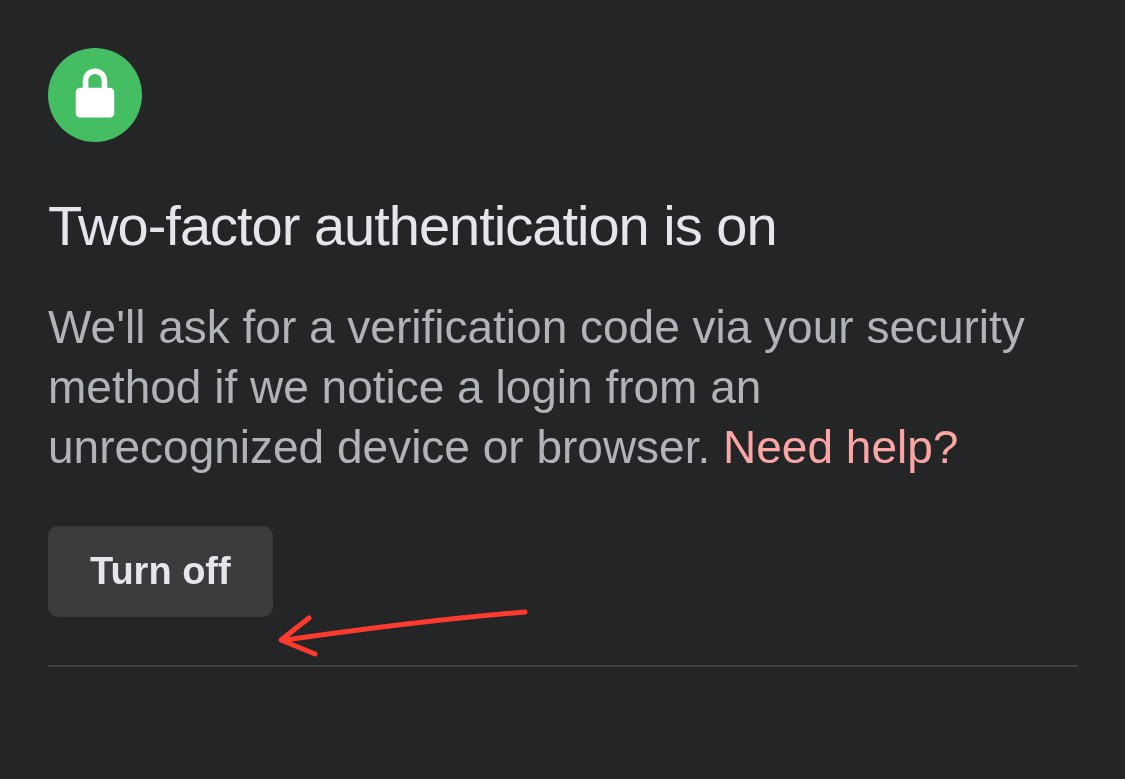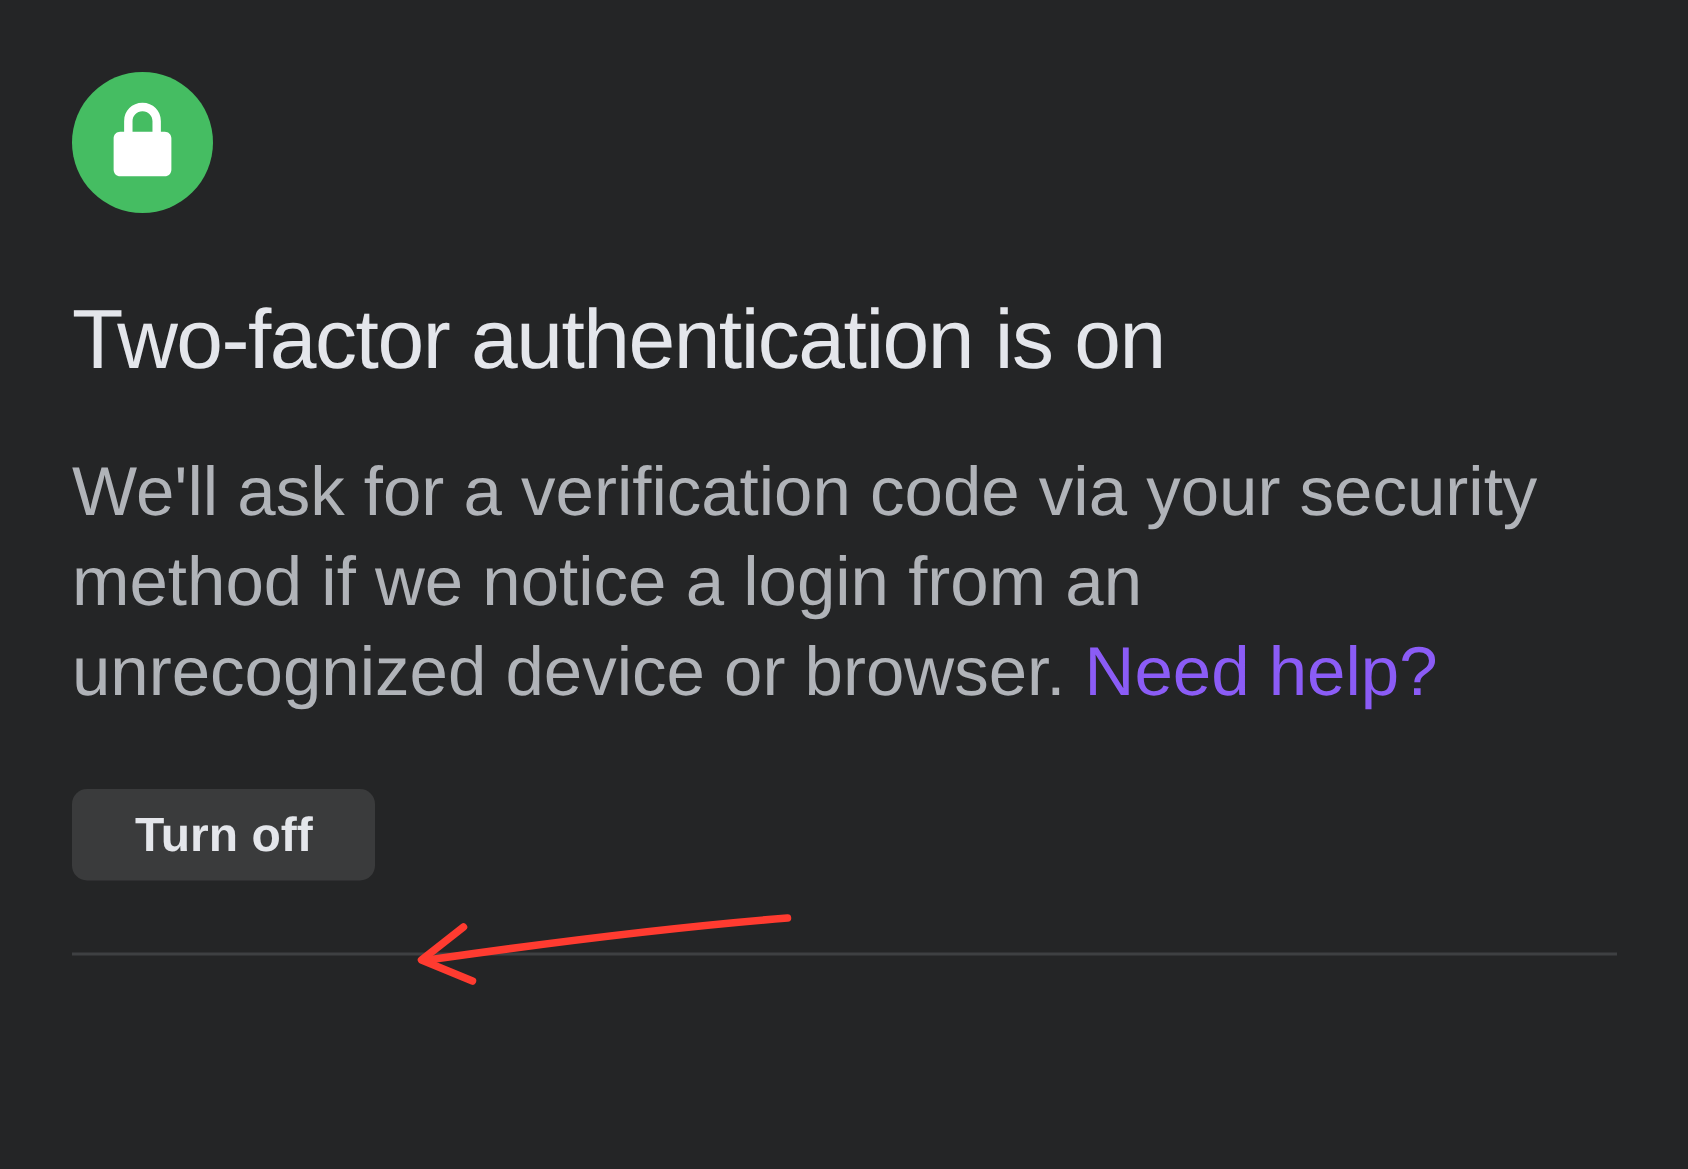--- a/index.html
+++ b/index.html
@@ -42,33 +42,33 @@
     }
     .description {
       font-size: 46px;
       font-weight: 400;
       line-height: 1.3;
       color: #b0b3b8;
       max-width: 1000px;
       margin-bottom: 48px;
     }
     .description .help-link {
-      color: #8b5cf6;
+      color: #fca5a5;
       cursor: pointer;
       text-decoration: none;
     }
     .turn-off-btn {
       display: inline-block;
       background: #3a3b3c;
       color: #e4e6eb;
       border: none;
       border-radius: 10px;
-      font-size: 32px;
+      font-size: 38px;
       font-weight: 700;
-      padding: 12px 42px;
+      padding: 24px 42px;
       cursor: pointer;
       width: fit-content;
       margin-bottom: 48px;
     }
     .divider {
       height: 2px;
       background: #3e4042;
       width: 1030px;
     }
     .arrow-annotation {

